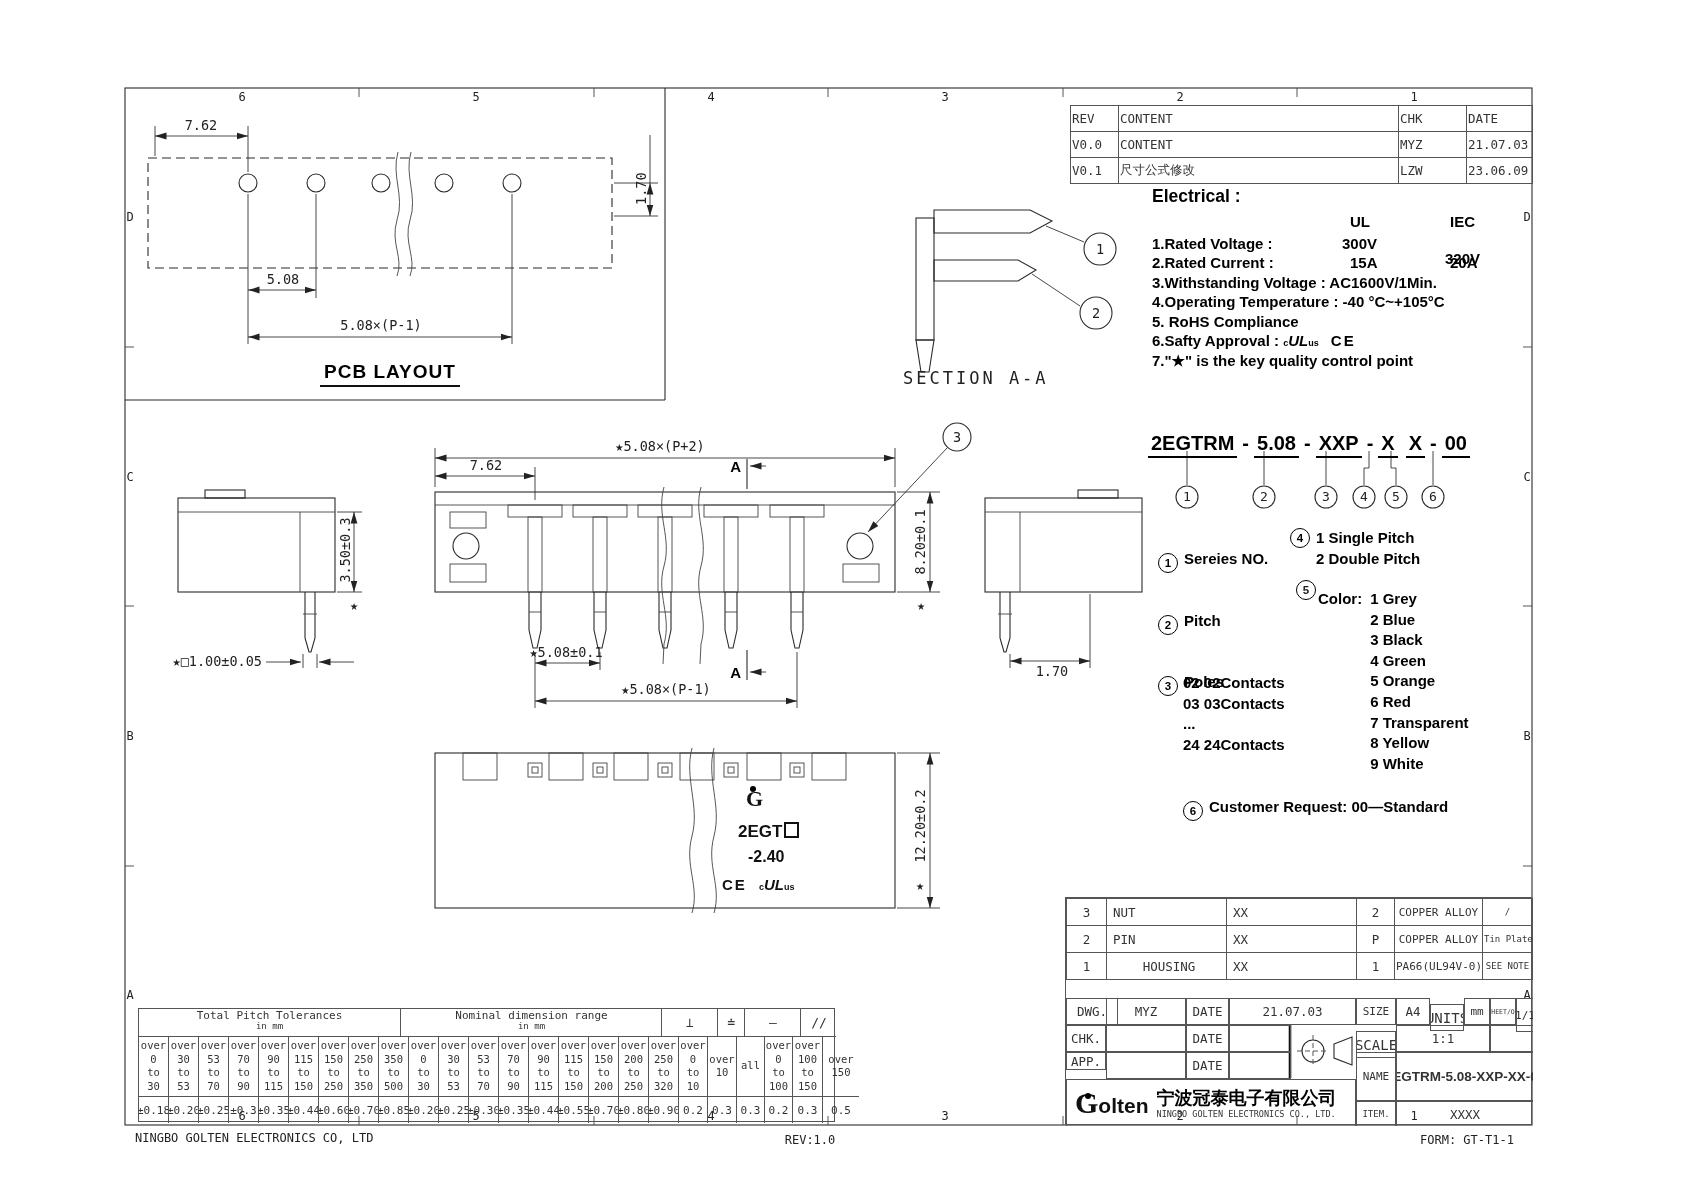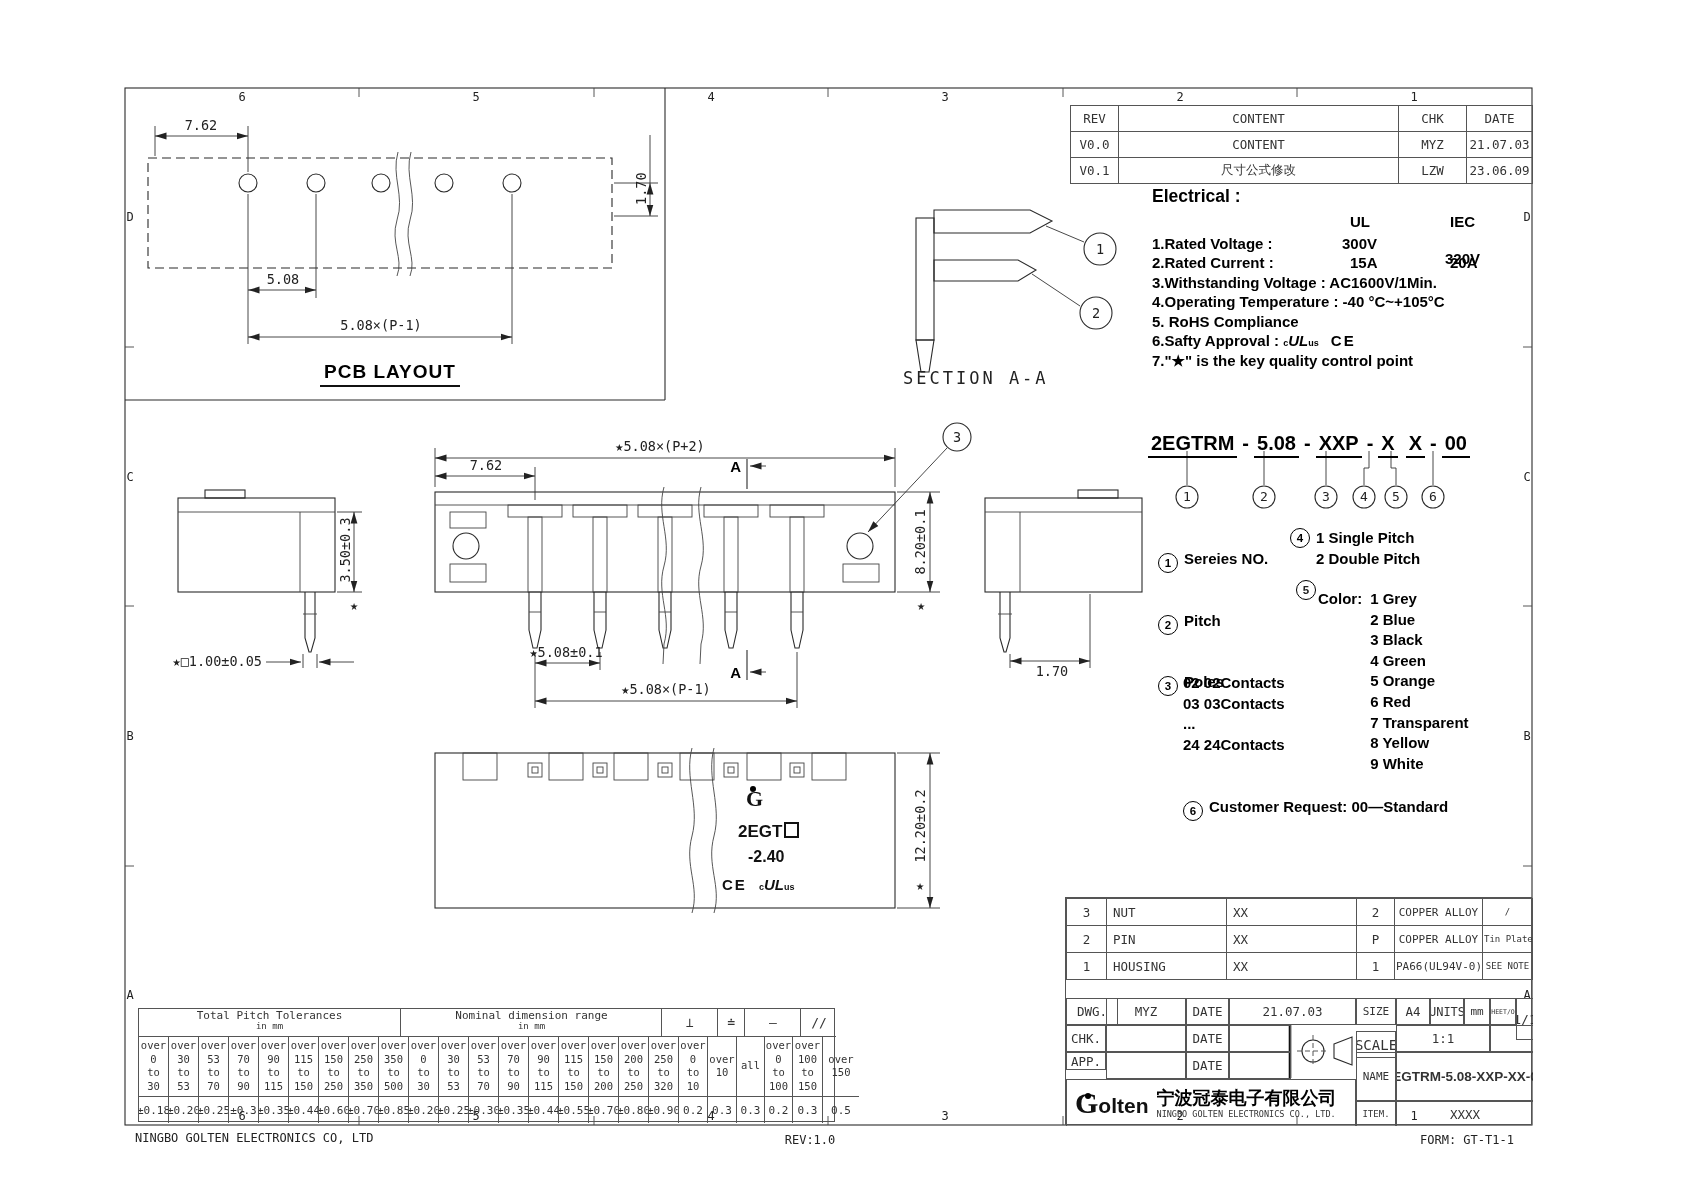--- a/index.html
+++ b/index.html
@@ -13,21 +13,21 @@
   .hv{stroke:#111;stroke-width:2.6;fill:none;}
   text{font-family:"DejaVu Sans Mono",monospace;fill:#222;}
   .t12{font-size:12px;} .t13{font-size:13px;} .t14{font-size:13.5px;}
   .tb{font-family:"Liberation Sans",sans-serif;font-weight:bold;fill:#000;}
   .abs{position:absolute;box-sizing:border-box;}
   .boldtxt{font-family:"Liberation Sans",sans-serif;font-weight:700;color:#000;}
   
   #pcb-title{left:320px;top:361px;font-size:19px;letter-spacing:1px;border-bottom:2.2px solid #111;padding:0 4px 2px 4px;}
   
   #rev-table{left:1070px;top:105px;border-collapse:collapse;table-layout:fixed;}
-  #rev-table td{border:1px solid #555;height:23px;text-align:center;font-size:12.5px;
+  #rev-table td{border:1px solid #555;height:23px;font-size:12.5px;
                 font-family:"DejaVu Sans Mono",monospace;color:#333;overflow:hidden;white-space:nowrap;}
   
   #electrical{left:1152px;top:186px;width:395px;height:185px;}
   #electrical .el{position:absolute;font-size:15px;white-space:nowrap;}
   #electrical .ttl{font-size:17.5px;}
   
   #pn{left:1148px;top:420px;font-size:20px;white-space:nowrap;margin-top:12px;}
   .pn-seg{display:inline-block;border-bottom:2.2px solid #000;padding:0 3px 1px 3px;}
   .pn-dash{display:inline-block;margin:0 5px;}
   
@@ -658,39 +658,39 @@
       <tr>
         <td>2</td>
         <td style="text-align:left;padding-left:6px">PIN</td>
         <td style="text-align:left;padding-left:6px">XX</td>
         <td>P</td>
         <td style="font-size:11px">COPPER ALLOY</td>
         <td style="font-size:9px">Tin Plated</td>
       </tr>
       <tr>
         <td>1</td>
-        <td style="text-align:left;padding-left:6px">HOUSING</td>
+        <td style="text-align:center;padding-left:6px">HOUSING</td>
         <td style="text-align:left;padding-left:6px">XX</td>
         <td>1</td>
         <td style="font-size:11px">PA66(UL94V-0)</td>
         <td style="font-size:9px">SEE NOTE</td>
       </tr>
     </tbody>
       </table>
 
     <div class="bomc" style="left:0;top:100px;width:52px;height:27px">DWG.</div>
     <div class="bomc" style="left:40px;top:100px;width:80px;height:27px">MYZ</div>
     <div class="bomc" style="left:120px;top:100px;width:43px;height:27px">DATE</div>
     <div class="bomc" style="left:163px;top:100px;width:127px;height:27px">21.07.03</div>
     <div class="bomc" style="left:290px;top:100px;width:40px;height:27px;font-size:11px">SIZE</div>
     <div class="bomc" style="left:330px;top:100px;width:34px;height:27px">A4</div>
-    <div class="bomc" style="left:364px;top:100px;width:34px;height:27px;font-size:12px">UNITS</div>
+    <div class="bomc" style="left:364px;top:106px;width:34px;height:27px;font-size:14px">UNITS</div>
     <div class="bomc" style="left:398px;top:100px;width:26px;height:27px;font-size:11px">mm</div>
     <div class="bomc" style="left:424px;top:100px;width:26px;height:27px;font-size:6.5px">SHEET/OF</div>
-    <div class="bomc" style="left:450px;top:100px;width:17px;height:42px;font-size:13px;border-right:none">1/1</div>
+    <div class="bomc" style="left:450px;top:100px;width:17px;height:34px;font-size:11px;border-right:none">1/1</div>
     <div class="bomc" style="left:0;top:127px;width:40px;height:27px">CHK.</div>
     <div class="bomc" style="left:40px;top:127px;width:80px;height:27px"></div>
     <div class="bomc" style="left:120px;top:127px;width:43px;height:27px">DATE</div>
     <div class="bomc" style="left:163px;top:127px;width:62px;height:27px"></div>
     <div class="bomc" style="left:290px;top:133px;width:40px;height:27px;font-size:14px">SCALE</div>
     <div class="bomc" style="left:330px;top:127px;width:94px;height:27px">1:1</div>
     <div class="bomc" style="left:424px;top:127px;width:43px;height:27px;border-right:none"></div>
     <div class="bomc" style="left:0;top:154px;width:40px;height:18px">APP.</div>
     <div class="bomc" style="left:40px;top:154px;width:80px;height:27px"></div>
     <div class="bomc" style="left:120px;top:154px;width:43px;height:27px">DATE</div>

